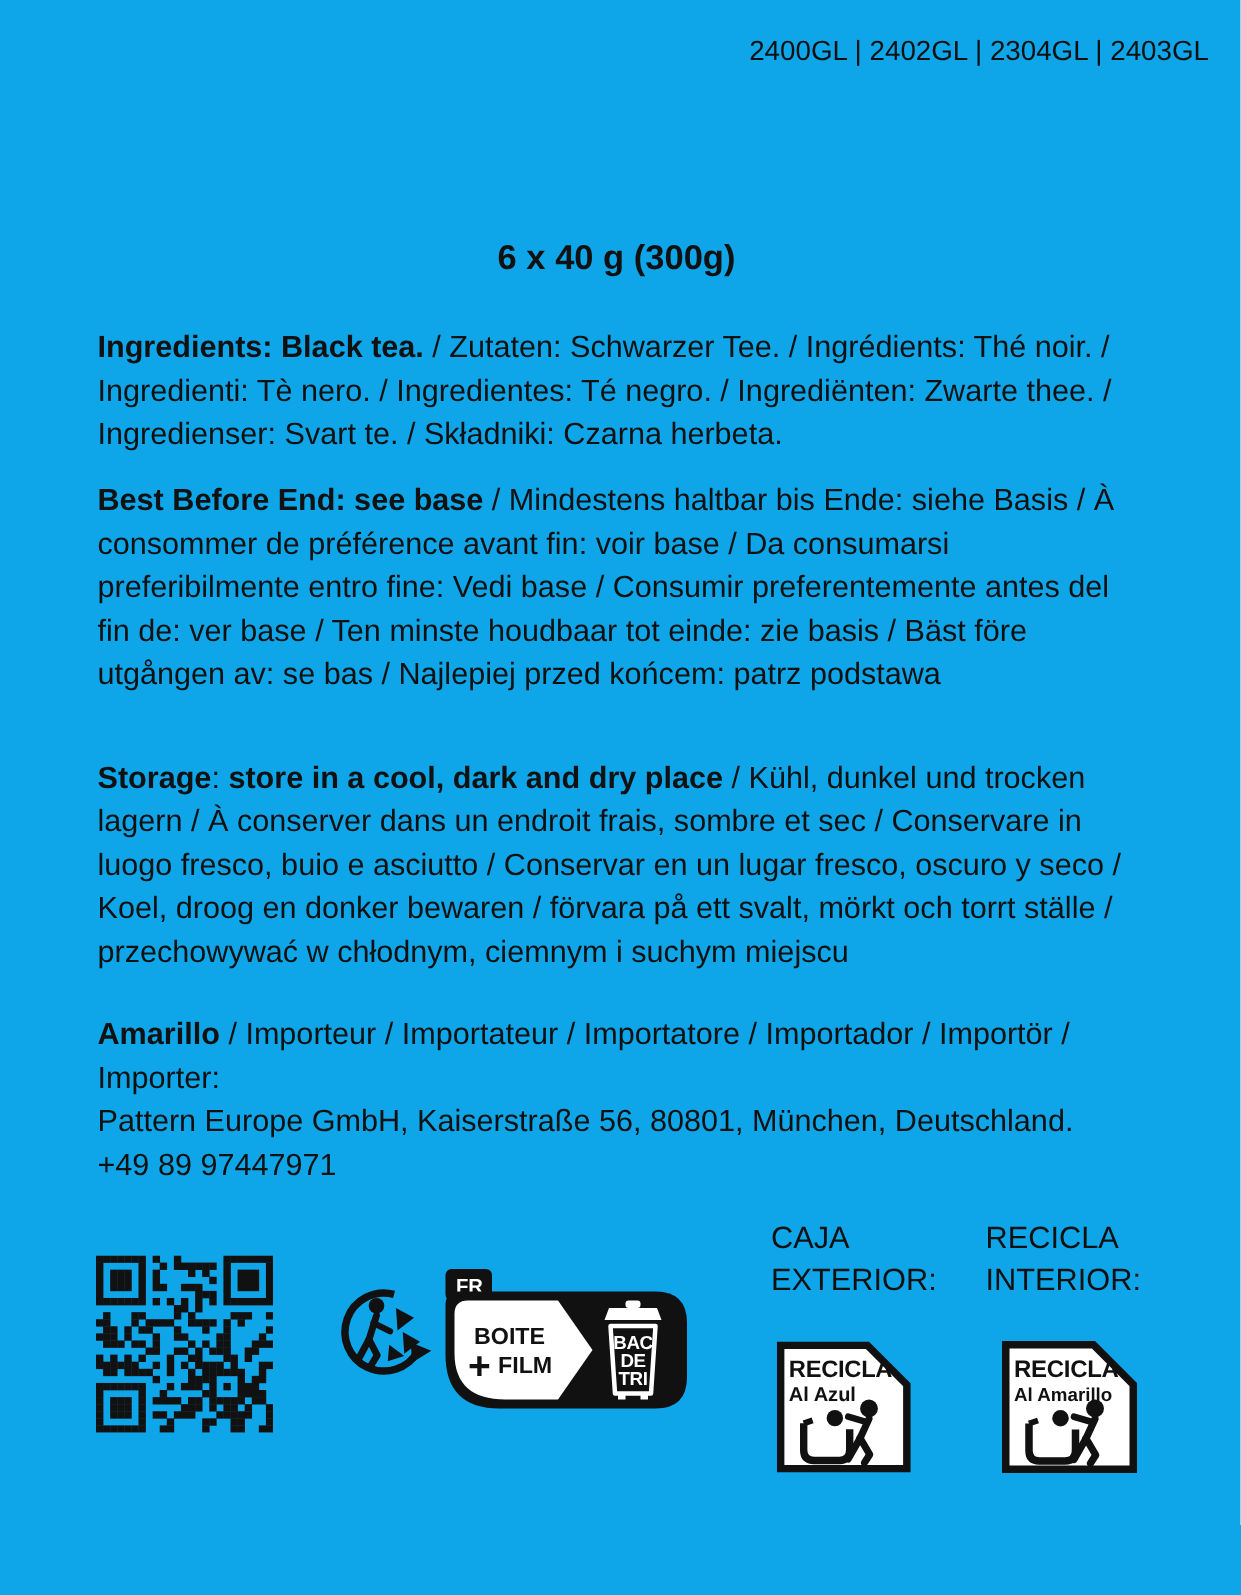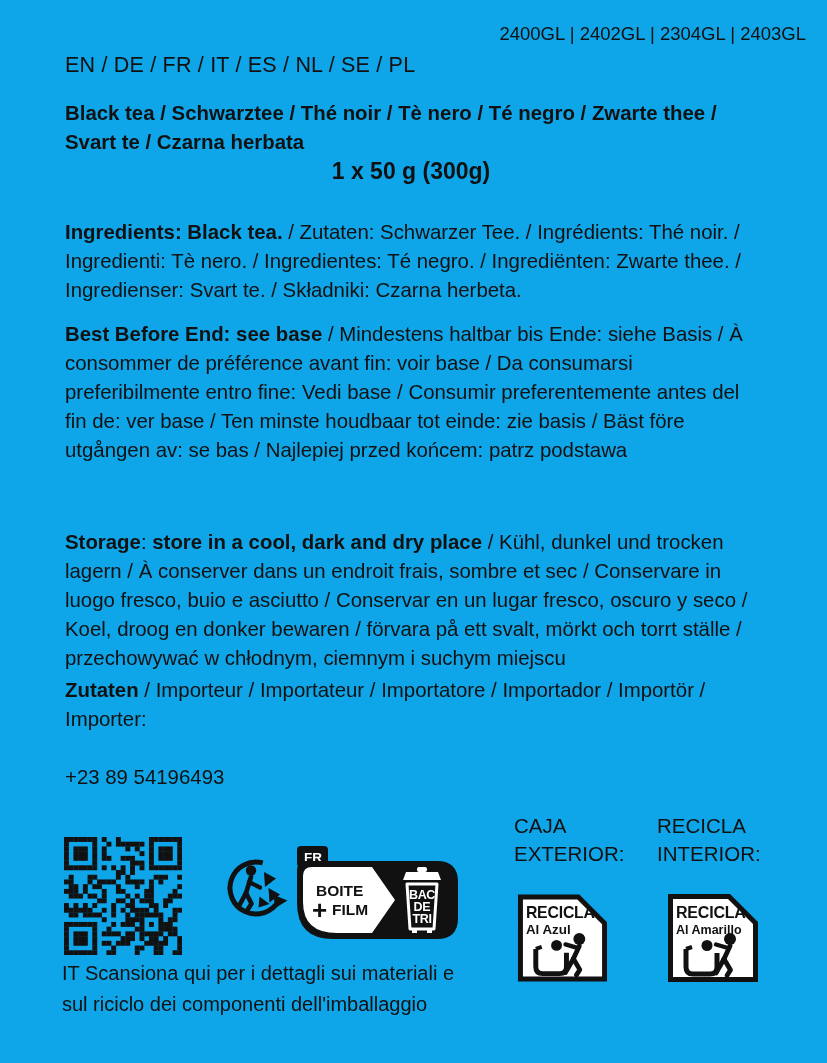--- a/index.html
+++ b/index.html
@@ -7,21 +7,21 @@
   .page{position:relative;width:827px;height:1063px;overflow:hidden;background:#0ea5e9;}
 
   .codes{position:absolute;top:23px;right:21px;font-size:18.5px;white-space:nowrap;}
   .lang{position:absolute;top:53px;left:65px;font-size:21.5px;letter-spacing:.2px;white-space:nowrap;}
   .title{position:absolute;top:99px;left:65px;width:705px;font-size:20.4px;font-weight:bold;line-height:29px;}
   .weight{position:absolute;top:158px;left:65px;width:692px;text-align:center;font-size:23px;font-weight:bold;}
 
   .para{position:absolute;left:65px;width:700px;font-size:20.4px;line-height:29px;margin:0;}
   #ingredients{top:218px}
   #bbe{top:320px}
-  #storage{top:528px}
+  #storage{top:505px}
   #importer{top:676px}
   .para b{font-weight:bold;}
 
   .qr-svg{position:absolute;left:64px;top:837px;}
   .triman-svg{position:absolute;left:224px;top:857px;}
   .infotri-svg{position:absolute;left:295px;top:845px;}
 
   .es-heading{position:absolute;top:812px;width:138px;font-size:20.5px;line-height:28px;}
   #caja-heading{left:514px}
   #envase-heading{left:657px}
@@ -30,29 +30,27 @@
   #badge-inner{left:666px}
 
   .caption{position:absolute;left:62px;top:958px;width:412px;font-size:20px;line-height:30.5px;}
 </style>
 </head>
 <body>
 
 <div class="page">
 
   <div class="codes">2400GL | 2402GL | 2304GL | 2403GL</div>
-  <div class="lang">EN / DE / FR / IT / ES / NL / SE / PL</div>
-
-  <div class="title">Black tea / Schwarztee / Thé noir / Tè nero / Té negro / Zwarte thee / Svart te / Czarna herbata</div>
-  <div class="weight">1 x 50 g (300g)</div>
+
+  <div class="weight">6 x 40 g (300g)</div>
 
   <p class="para" id="ingredients"><b>Ingredients: Black tea.</b><span> / Zutaten: Schwarzer Tee. / Ingrédients: Thé noir. / Ingredienti: Tè nero. / Ingredientes: Té negro. / Ingrediënten: Zwarte thee. / Ingredienser: Svart te. / Składniki: Czarna herbeta.</span></p>
   <p class="para" id="bbe"><b>Best Before End: see base</b><span> / Mindestens haltbar bis Ende: siehe Basis / À consommer de préférence avant fin: voir base / Da consumarsi preferibilmente entro fine: Vedi base / Consumir preferentemente antes del fin de: ver base / Ten minste houdbaar tot einde: zie basis / Bäst före utgången av: se bas / Najlepiej przed końcem: patrz podstawa</span></p>
   <p class="para" id="storage"><b>Storage</b><span>: </span><b>store in a cool, dark and dry place</b><span> / Kühl, dunkel und trocken lagern / À conserver dans un endroit frais, sombre et sec / Conservare in luogo fresco, buio e asciutto / Conservar en un lugar fresco, oscuro y seco / Koel, droog en donker bewaren / förvara på ett svalt, mörkt och torrt ställe / przechowywać w chłodnym, ciemnym i suchym miejscu</span></p>
-  <p class="para" id="importer"><b>Zutaten</b><span> / Importeur / Importateur / Importatore / Importador / Importör / Importer:</span><br><br><span>+23 89 54196493</span></p>
+  <p class="para" id="importer"><b>Amarillo</b><span> / Importeur / Importateur / Importatore / Importador / Importör / Importer:</span><br><span>Pattern Europe GmbH, Kaiserstraße 56, 80801, München, Deutschland.</span><br><span>+49 89 97447971</span></p>
 
   <svg class="qr-svg" width="118" height="118" viewBox="0 0 118 118" fill="#111" aria-hidden="true">
       <rect x="0.00" y="0.00" width="4.92" height="4.92"></rect>
       <rect x="4.72" y="0.00" width="4.92" height="4.92"></rect>
       <rect x="9.44" y="0.00" width="4.92" height="4.92"></rect>
       <rect x="14.16" y="0.00" width="4.92" height="4.92"></rect>
       <rect x="18.88" y="0.00" width="4.92" height="4.92"></rect>
       <rect x="23.60" y="0.00" width="4.92" height="4.92"></rect>
       <rect x="28.32" y="0.00" width="4.92" height="4.92"></rect>
       <rect x="37.76" y="0.00" width="4.92" height="4.92"></rect>
@@ -414,15 +412,14 @@
       <path d="M20,57 L26,55" stroke-width="4"></path>
       <circle cx="41" cy="53.5" r="5.5" fill="#111" stroke="none"></circle>
       <circle cx="64" cy="47" r="6" fill="#111" stroke="none"></circle>
       <path d="M64,54 L58,67" stroke-width="4.8" stroke-linecap="round"></path>
       <path d="M62,56 L50,52.5" stroke-width="4.4" stroke-linecap="round"></path>
       <path d="M58,67 L50,81" stroke-width="4.8" stroke-linecap="round"></path>
       <path d="M58,67 L64.5,78 L61,83.5" stroke-width="4.8" stroke-linecap="round" stroke-linejoin="round"></path>
     </g>
   </svg>
 
-  <div class="caption">IT Scansiona qui per i dettagli sui materiali e sul riciclo dei componenti dell'imballaggio</div>
 
 </div>
 
 </body></html>

